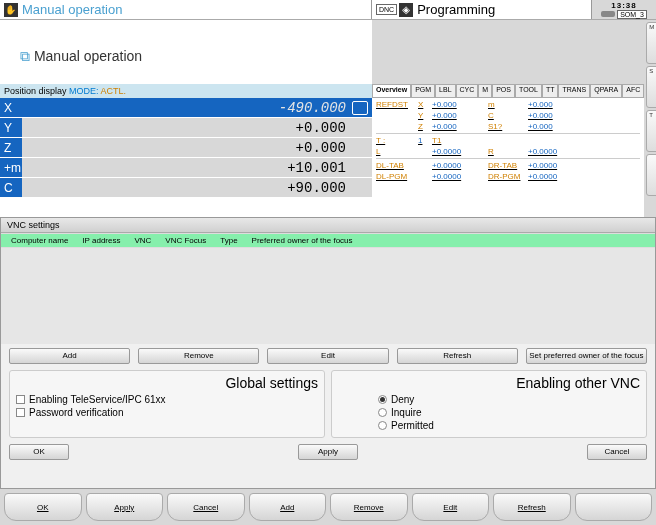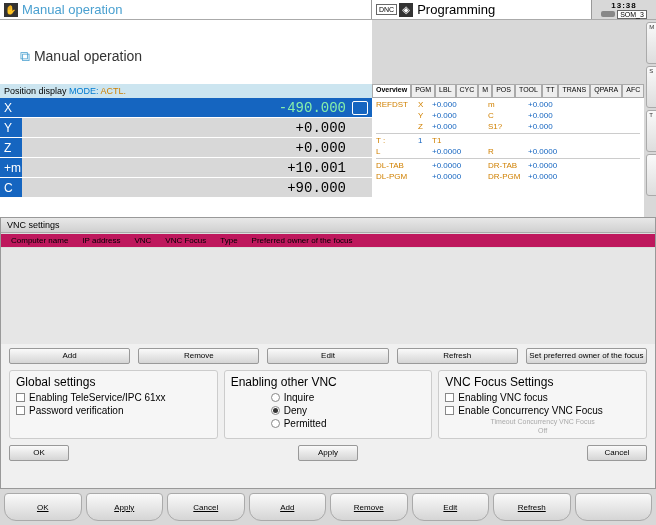--- a/index.html
+++ b/index.html
@@ -23,52 +23,52 @@
   
   .main-area { display: flex; height: 197px; }
   .left-panel { flex: 0 0 372px; background: #fff; display: flex; flex-direction: column; }
   .left-spacer { height: 64px; }
   .pos-header { background: #cce5f0; padding: 2px 4px; font-size: 9px; }
   .pos-header .mode { color: #007ad0; margin-top: 16px; }
   .pos-header .actl { color: #d08000; }
   .axis-row { display: flex; align-items: stretch; height: 19px; margin-bottom: 1px; }
   .axis-label { width: 22px; background: #1565c0; color: #fff; display: flex; align-items: center; padding-left: 4px; font-size: 12px; }
   .axis-val { flex: 1; background: #d8d8d8; text-align: right; padding-right: 26px; font-size: 14px; font-family: 'Courier New', monospace; display: flex; align-items: center; justify-content: flex-end; position: relative; }
-  .axis-row.active .axis-val { background: #1565c0; color: #86efac; }
+  .axis-row.active .axis-val { background: #1565c0; color: #e5e5e5; font-style: italic; }
   .axis-row.active .axis-val::after { content: ""; position: absolute; right: 4px; width: 14px; height: 12px; border: 1px solid #fff; border-radius: 2px; }
   
   .right-panel { flex: 1; background: #fff; display: flex; }
   .overview { flex: 1; display: flex; flex-direction: column; }
   .ov-spacer { height: 64px; background: #d8d8d8; }
   .tabs-row { display: flex; height: 14px; background: #d8d8d8; font-size: 7px; }
   .tab { padding: 1px 3px; border: 1px solid #aaa; background: #eee; }
   .tab.active { background: #fff; font-weight: bold; }
-  .ov-body { flex: 1; font-family: 'Courier New', monospace; font-size: 8px; padding: 1px 4px; }
+  .ov-body { flex: 1; font-family: 'Courier New', monospace; font-size: 8px; padding: 1px 4px; text-decoration: underline; }
   .ov-row { display: flex; height: 11px; align-items: center; }
   .ov-lbl { width: 42px; color: #d08000; }
   .ov-axis { width: 14px; color: #d08000; }
   .ov-val { width: 56px; color: #1565c0; }
   .ov-lbl2 { width: 40px; color: #d08000; }
   .ov-val2 { color: #1565c0; }
   .ov-div { height: 1px; background: #ccc; margin: 1px 0; }
   
   .side-icons { flex: 0 0 44px; background: #d8d8d8; display: flex; flex-direction: column; gap: 2px; padding: 2px; }
   .side-btn { height: 42px; background: linear-gradient(#fafafa,#ddd); border: 1px solid #aaa; border-radius: 3px; display: flex; flex-direction: column; align-items: center; justify-content: center; font-size: 7px; position: relative; }
   .side-btn .tag { position: absolute; top: 1px; left: 2px; font-size: 6px; color: #333; }
   
   .vnc-window { position: absolute; top: 217px; left: 0; width: 656px; height: 272px; background: #f0f0f0; border: 1px solid #999; display: flex; flex-direction: column; }
   .vnc-title { background: linear-gradient(#e8e8e8,#d0d0d0); height: 15px; padding: 2px 6px; font-size: 9px; border-bottom: 1px solid #aaa; }
   .vnc-group-title { font-size: 8px; padding: 2px 6px; }
-  .vnc-headers { display: flex; gap: 14px; padding: 2px 10px; font-size: 8px; background: #be185d; border-top: 1px solid #ddd; border-bottom: 1px solid #ddd; }
+  .vnc-headers { display: flex; gap: 14px; padding: 2px 10px; font-size: 8px; background: #86efac; border-top: 1px solid #ddd; border-bottom: 1px solid #ddd; }
   .vnc-list { flex: 0 0 96px; background: #e6e6e6; }
   .vnc-btn-row { display: flex; gap: 8px; padding: 4px 8px; }
   .vnc-btn { flex: 1; height: 16px; background: linear-gradient(#fafafa,#d5d5d5); border: 1px solid #999; border-radius: 2px; font-size: 8px; text-align: center; line-height: 14px; }
   .vnc-lower { display: flex; gap: 6px; padding: 2px 8px; }
   .vnc-box { flex: 1; border: 1px solid #ccc; border-radius: 3px; padding: 4px 6px; background: #f6f6f6; }
-  .vnc-box-title { font-size: 12px; margin-bottom: 3px; }
+  .vnc-box-title { font-size: 14px; margin-bottom: 3px; text-align: right; }
   .vnc-check { font-size: 10px; display: flex; align-items: center; gap: 4px; margin: 2px 0; }
   .cbox { width: 9px; height: 9px; border: 1px solid #888; background: #fff; }
   .radio { width: 9px; height: 9px; border: 1px solid #888; border-radius: 50%; background: #fff; display: inline-flex; align-items: center; justify-content: center; }
   .radio.on::after { content: ""; width: 5px; height: 5px; background: #333; border-radius: 50%; }
   .vnc-dim { color: #aaa; font-size: 7px; text-align: center; margin-top: 2px; }
   .vnc-footer { display: flex; justify-content: space-between; padding: 4px 8px; }
   .vnc-footer .vnc-btn { flex: 0 0 60px; }
   
   .softkeys { position: absolute; bottom: 0; left: 0; width: 656px; height: 36px; background: #d8d8d8; display: flex; gap: 4px; padding: 4px; }
   .softkey { flex: 1; background: linear-gradient(#fafafa,#d5d5d5); border: 1px solid #aaa; border-radius: 4px 4px 12px 12px; font-size: 8px; display: flex; align-items: center; justify-content: center; text-decoration: underline; }
@@ -242,47 +242,32 @@
           <div class="vnc-check">
             <span class="cbox"></span>
             <span>Password verification</span>
           </div>
         </div>
     </div>
     <div class="vnc-box">
       <div class="vnc-box-title">Enabling other VNC</div>
       <div id="otherradios" style="padding-left:40px">
           <div class="vnc-check">
+            <span class="radio on"></span>
+            <span>Deny</span>
+          </div>
+          <div class="vnc-check">
             <span class="radio "></span>
             <span>Inquire</span>
           </div>
           <div class="vnc-check">
-            <span class="radio on"></span>
-            <span>Deny</span>
-          </div>
-          <div class="vnc-check">
             <span class="radio "></span>
             <span>Permitted</span>
           </div>
         </div>
-    </div>
-    <div class="vnc-box">
-      <div class="vnc-box-title">VNC Focus Settings</div>
-      <div id="focuschecks">
-          <div class="vnc-check">
-            <span class="cbox"></span>
-            <span>Enabling VNC focus</span>
-          </div>
-          <div class="vnc-check">
-            <span class="cbox"></span>
-            <span>Enable Concurrency VNC Focus</span>
-          </div>
-        </div>
-      <div class="vnc-dim">Timeout Concurrency VNC Focus</div>
-      <div class="vnc-dim">Off</div>
     </div>
   </div>
   <div class="vnc-footer">
     <div class="vnc-btn">OK</div>
     <div class="vnc-btn">Apply</div>
     <div class="vnc-btn">Cancel</div>
   </div>
 </div>
 
 <div class="softkeys" id="softkeys">

